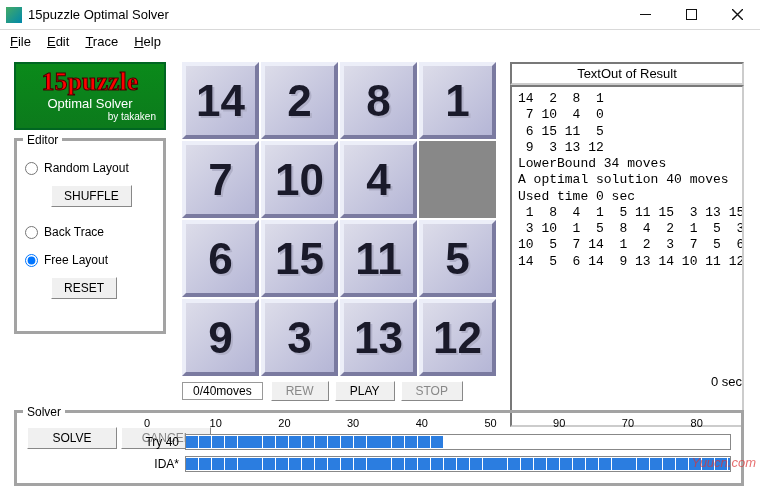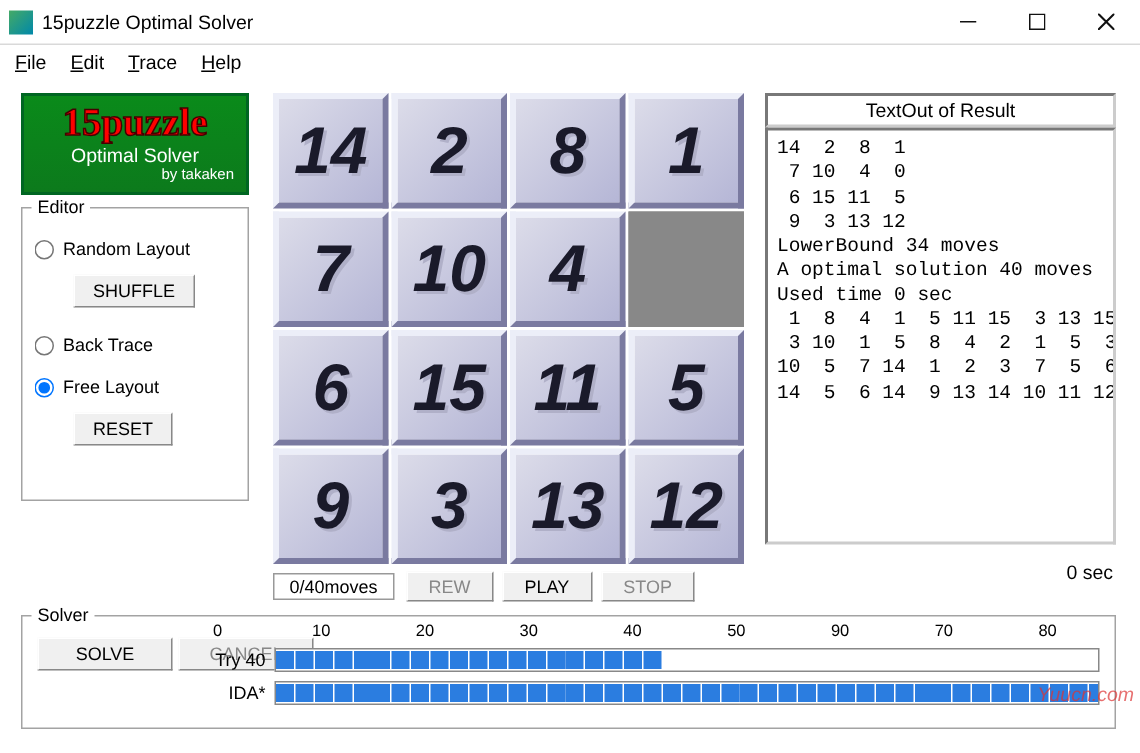--- a/index.html
+++ b/index.html
@@ -20,43 +20,43 @@
 
 .client { position: relative; padding: 8px 12px 6px 12px; height: 450px; }
 
 
 .logo { position: absolute; left: 14px; top: 10px; width: 152px; height: 68px; background: linear-gradient(#0a8a1a,#0c7a1c); border: 2px solid #062; display:flex; flex-direction:column; align-items:center; justify-content:center; color:#fff; }
 .logo .t1 { font-family: "Comic Sans MS", cursive; font-size: 26px; font-weight:bold; color:#f00; -webkit-text-stroke: 1px #400; line-height: 0.9; }
 .logo .t2 { font-size: 13px; color:#fff; font-weight:normal; margin-top:2px;}
 .logo .t3 { font-size: 10px; align-self:flex-end; padding-right:8px; }
 
 
-.group { position: absolute; border: 1px solid #a3a3a3; }
+.group { position: absolute; border: 3px solid #a3a3a3; }
 .group > .legend { position: absolute; top: -8px; left: 6px; background:#fff; padding: 0 4px; font-size: 12px; }
 .editor { left: 14px; top: 86px; width: 152px; height: 196px; padding: 14px 8px 8px 8px; }
 .editor .row { display:flex; align-items:center; margin: 6px 0; }
 .editor input[type=radio] { margin-right: 6px; }
 .btn { font-size: 12px; padding: 3px 12px; background: #f0f0f0; border: 1px solid #888; border-top-color:#fff; border-left-color:#fff; cursor:pointer; }
 .btn.disabled { color:#888; }
 .editor .btn { margin: 4px 0 8px 26px; display:inline-block;}
 
 
 .board { position: absolute; left: 182px; top: 10px; width: 316px; }
 .grid { display:grid; grid-template-columns: repeat(4, 77px); grid-template-rows: repeat(4, 77px); gap: 2px; }
 .tile { background: linear-gradient(135deg, #dcdce9 0%, #b5b6d6 100%); border: 4px solid; border-color: #eceef8 #7a7aa0 #7a7aa0 #eceef8; display:flex; align-items:center; justify-content:center; position:relative; }
-.tile .num { font-family: Arial, sans-serif; font-size: 44px; font-weight: bold; color:#1a1a2a; font-style: italic; text-shadow: 2px 2px 0 #b0b0c8; }
+.tile .num { font-family: Arial, sans-serif; font-size: 44px; font-weight: bold; color:#1a1a2a; text-shadow: 2px 2px 0 #b0b0c8; }
 .tile.empty { background:#888; border-color:#888; }
 .boardctl { display:flex; align-items:center; margin-top:4px; height:22px; }
 .moves { background:#fff; border:1px solid #999; padding:1px 10px; font-size:12px; margin-right:8px; }
 .boardctl .btn { margin-right:6px; padding:2px 14px; }
 
 
 .result { position: absolute; left: 510px; top: 10px; width: 234px; height: 334px; }
 .result .header { border:2px inset #ccc; text-align:center; padding:2px 0; background:#fff; font-size:13px; }
-.result .body { border:2px inset #ccc; height: 278px; padding:4px 6px; font-family: "Courier New", monospace; font-size:13px; white-space:pre; line-height:1.25; overflow:hidden; background:#fff; }
+.result .body { border:2px inset #ccc; height: 342px; padding:4px 6px; font-family: "Courier New", monospace; font-size:13px; white-space:pre; line-height:1.25; overflow:hidden; background:#fff; }
 .sec { position:absolute; right: 18px; top: 322px; font-size:13px; }
 
 
 .solver { left: 14px; top: 358px; width: 730px; height: 76px; }
 .solver .btns { position:absolute; top:14px; left:10px; display:flex; flex-direction:row; gap:4px; }
 .solver .btns .btn { width: 90px; text-align:center; }
 .scale { position:absolute; left:130px; top:4px; right:10px; height:14px; font-size:11px; }
 .scale .tick { position:absolute; top:0; transform:translateX(-50%); }
 .barrow { position:absolute; left:110px; right:10px; height:18px; display:flex; align-items:center; }
 .barrow.r1 { top:20px; } .barrow.r2 { top:42px; }

